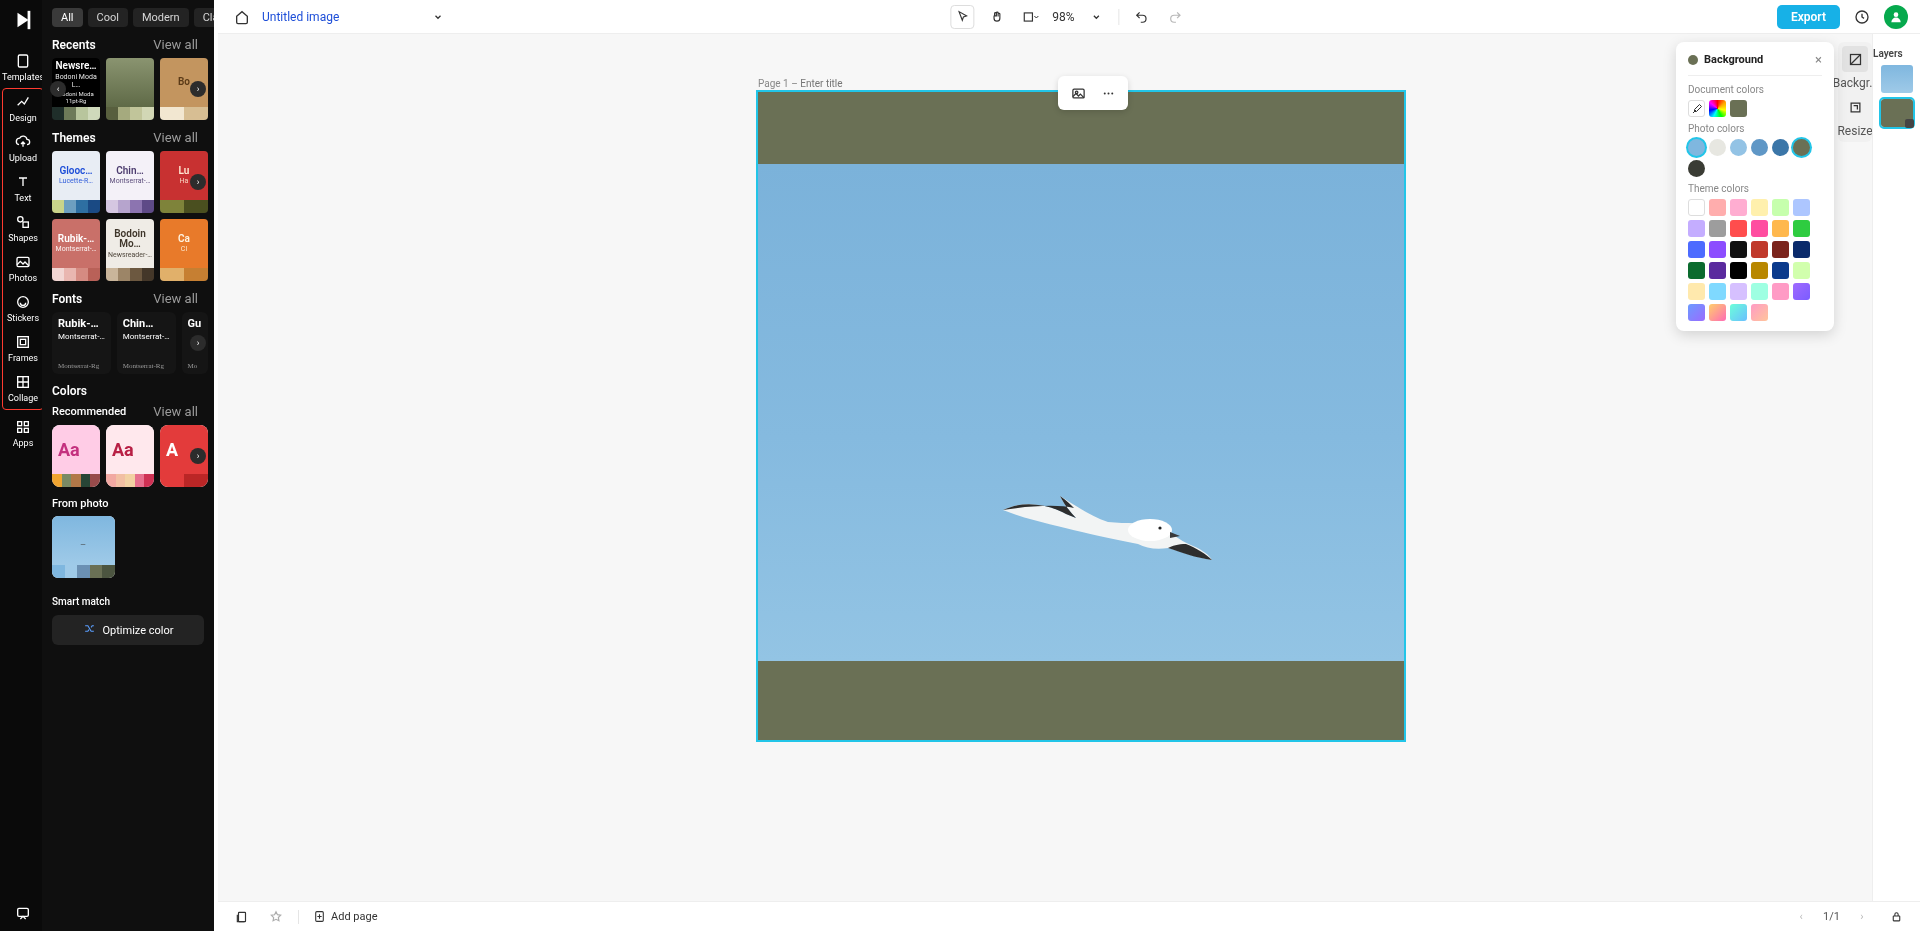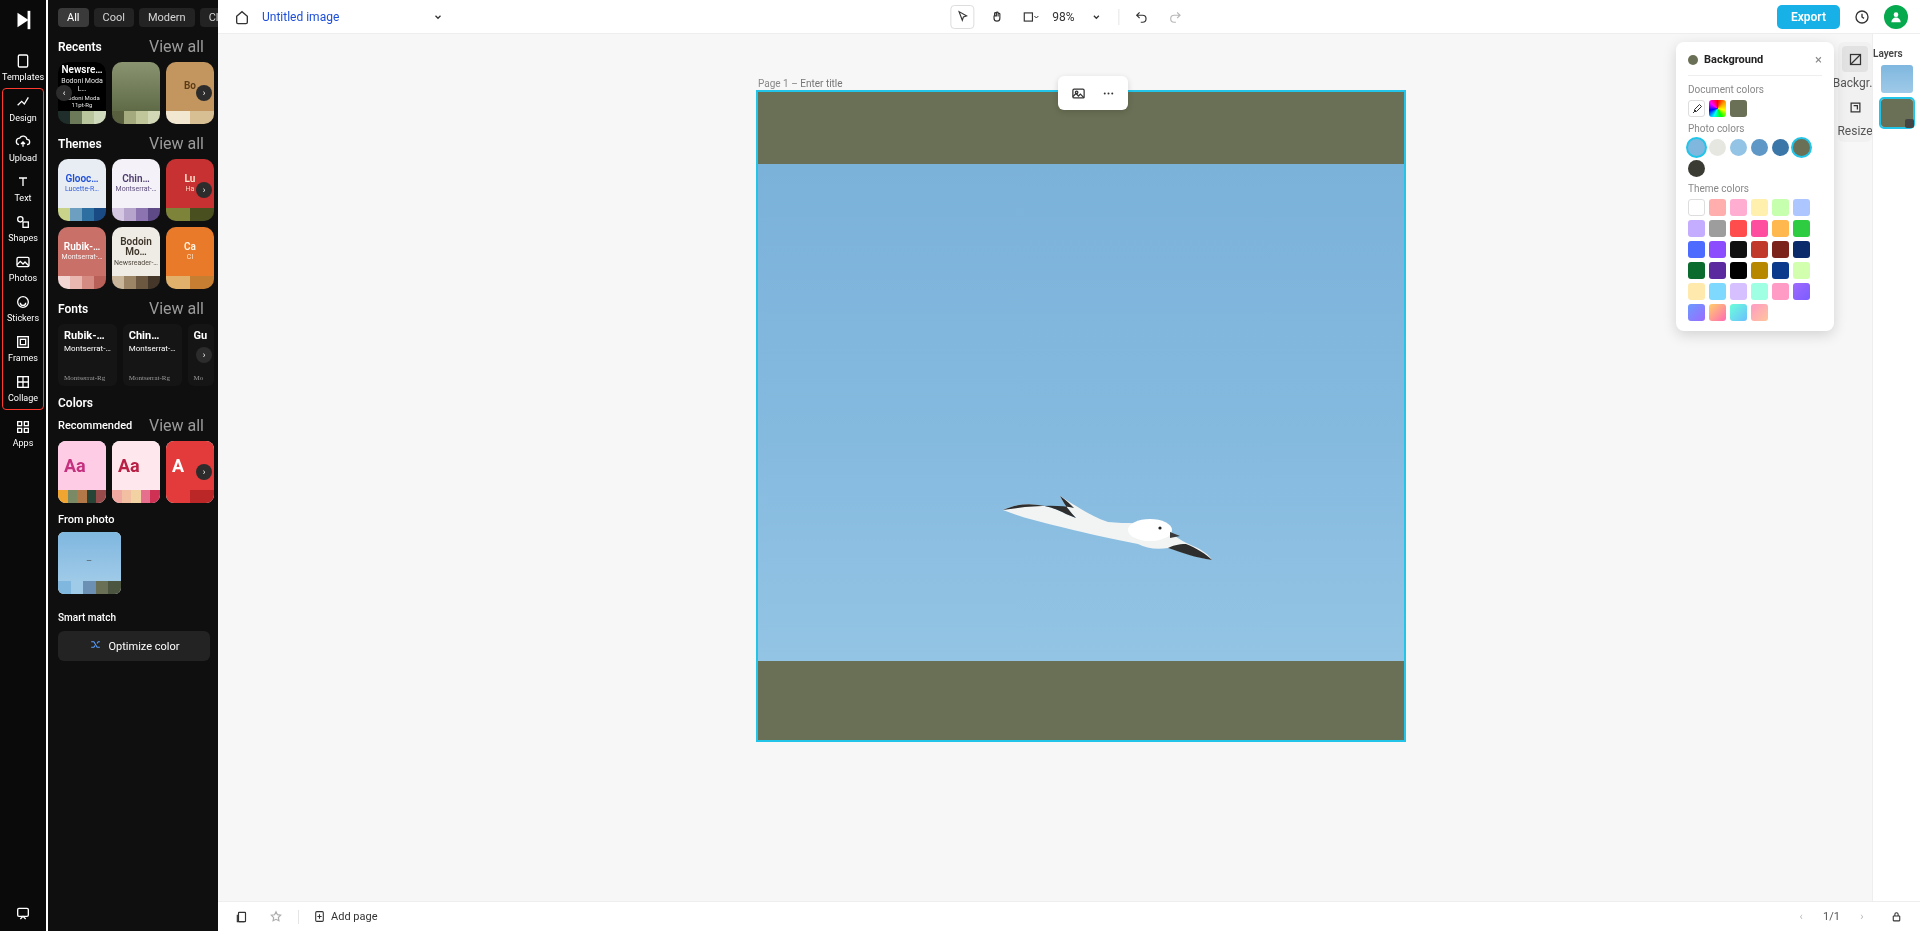--- a/index.html
+++ b/index.html
@@ -9,29 +9,29 @@
 .nav-strip { position: absolute; left: 0; top: 0; width: 46px; height: 100%; background: #0a0a0a; display: flex; flex-direction: column; align-items: center; padding-top: 6px; }
 .nav-logo { width: 28px; height: 28px; display:flex; align-items:center; justify-content:center; color:#fff; margin-bottom: 14px; }
 .nav-item { width: 40px; display:flex; flex-direction:column; align-items:center; gap:2px; padding:4px 0 6px; cursor:pointer; color:#fff; }
 .nav-item .icon { width:18px; height:18px; display:flex; align-items:center; justify-content:center; }
 .nav-item span { font-size: 9px; color:#fff; }
 .nav-group { border:1px solid #ff3b30; border-radius:4px; margin:0 2px; }
 .nav-bottom { position:absolute; bottom:10px; width:40px; display:flex; justify-content:center; color:#fff; }
 .nav-apps { margin-top:4px; }
 
 
-.design-panel { position:absolute; left:48px; top:0; width:172px; height:100%; background:#0f0f0f; color:#fff; padding:8px 6px 8px 10px; overflow:hidden; }
+.design-panel { position:absolute; left:42px; top:0; width:172px; height:100%; background:#0f0f0f; color:#fff; padding:8px 6px 8px 10px; overflow:hidden; }
 .chips { display:flex; gap:5px; margin-bottom:8px; }
 .chip { background:#232323; color:#d6d6d6; font-size:11px; padding:3px 9px; border-radius:4px; cursor:pointer; }
 .chip.active { background:#3a3a3a; color:#fff; }
 .section-head { display:flex; align-items:center; justify-content:space-between; padding-right:10px; margin-top:10px; margin-bottom:6px; }
 .section-head h3 { font-size:12px; font-weight:600; }
-.view-all { font-size:16px; color:#9b9b9b; cursor:pointer; }
+.view-all { font-size:13px; color:#9b9b9b; cursor:pointer; }
 .card-row { display:flex; gap:6px; position:relative; }
-.card { width:63px; height:62px; border-radius:10px; overflow:hidden; background:#222; cursor:pointer; position:relative; display:flex; flex-direction:column; }
+.card { width:63px; height:62px; border-radius:4px; overflow:hidden; background:#222; cursor:pointer; position:relative; display:flex; flex-direction:column; }
 .card .top { flex:1; display:flex; flex-direction:column; align-items:center; justify-content:center; padding:2px; }
 .card .swatches { height:13px; display:flex; }
 .card .swatches span { flex:1; }
 .card .t1 { font-size:10px; font-weight:600; text-align:center; line-height:1.05; }
 .card .t2 { font-size:7px; text-align:center; margin-top:1px; opacity:.9; }
 .font-card { width:63px; height:62px; border-radius:6px; background:#151515; padding:6px 6px 4px; cursor:pointer; display:flex; flex-direction:column; justify-content:flex-start; }
 .font-card .f1 { font-size:11px; font-weight:700; line-height:1.05; }
 .font-card .f2 { font-size:8px; margin-top:2px; }
 .font-card .f3 { font-size:7px; color:#9b9b9b; margin-top:auto;font-family:Liberation Serif, serif; }
 .color-card { width:63px; height:62px; border-radius:8px; overflow:hidden; background:#f7f7f7; cursor:pointer; display:flex; flex-direction:column; }

